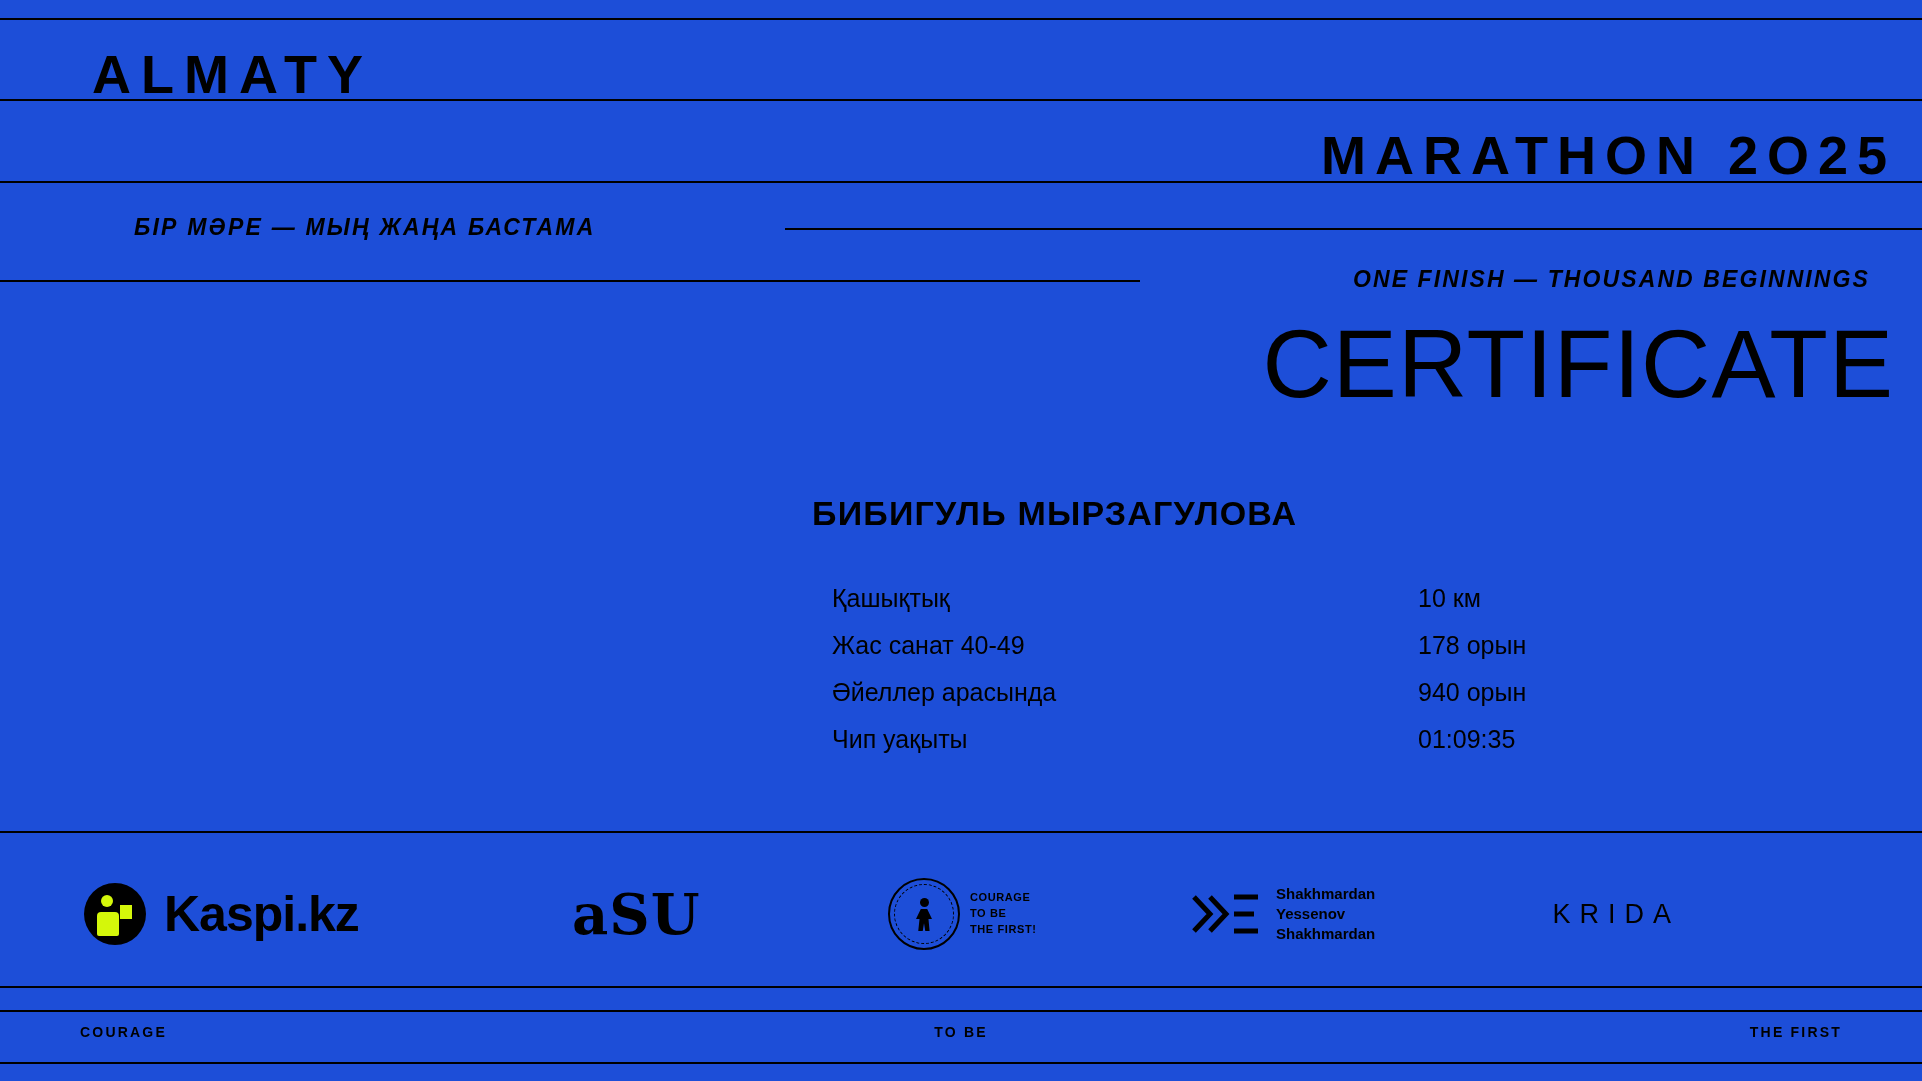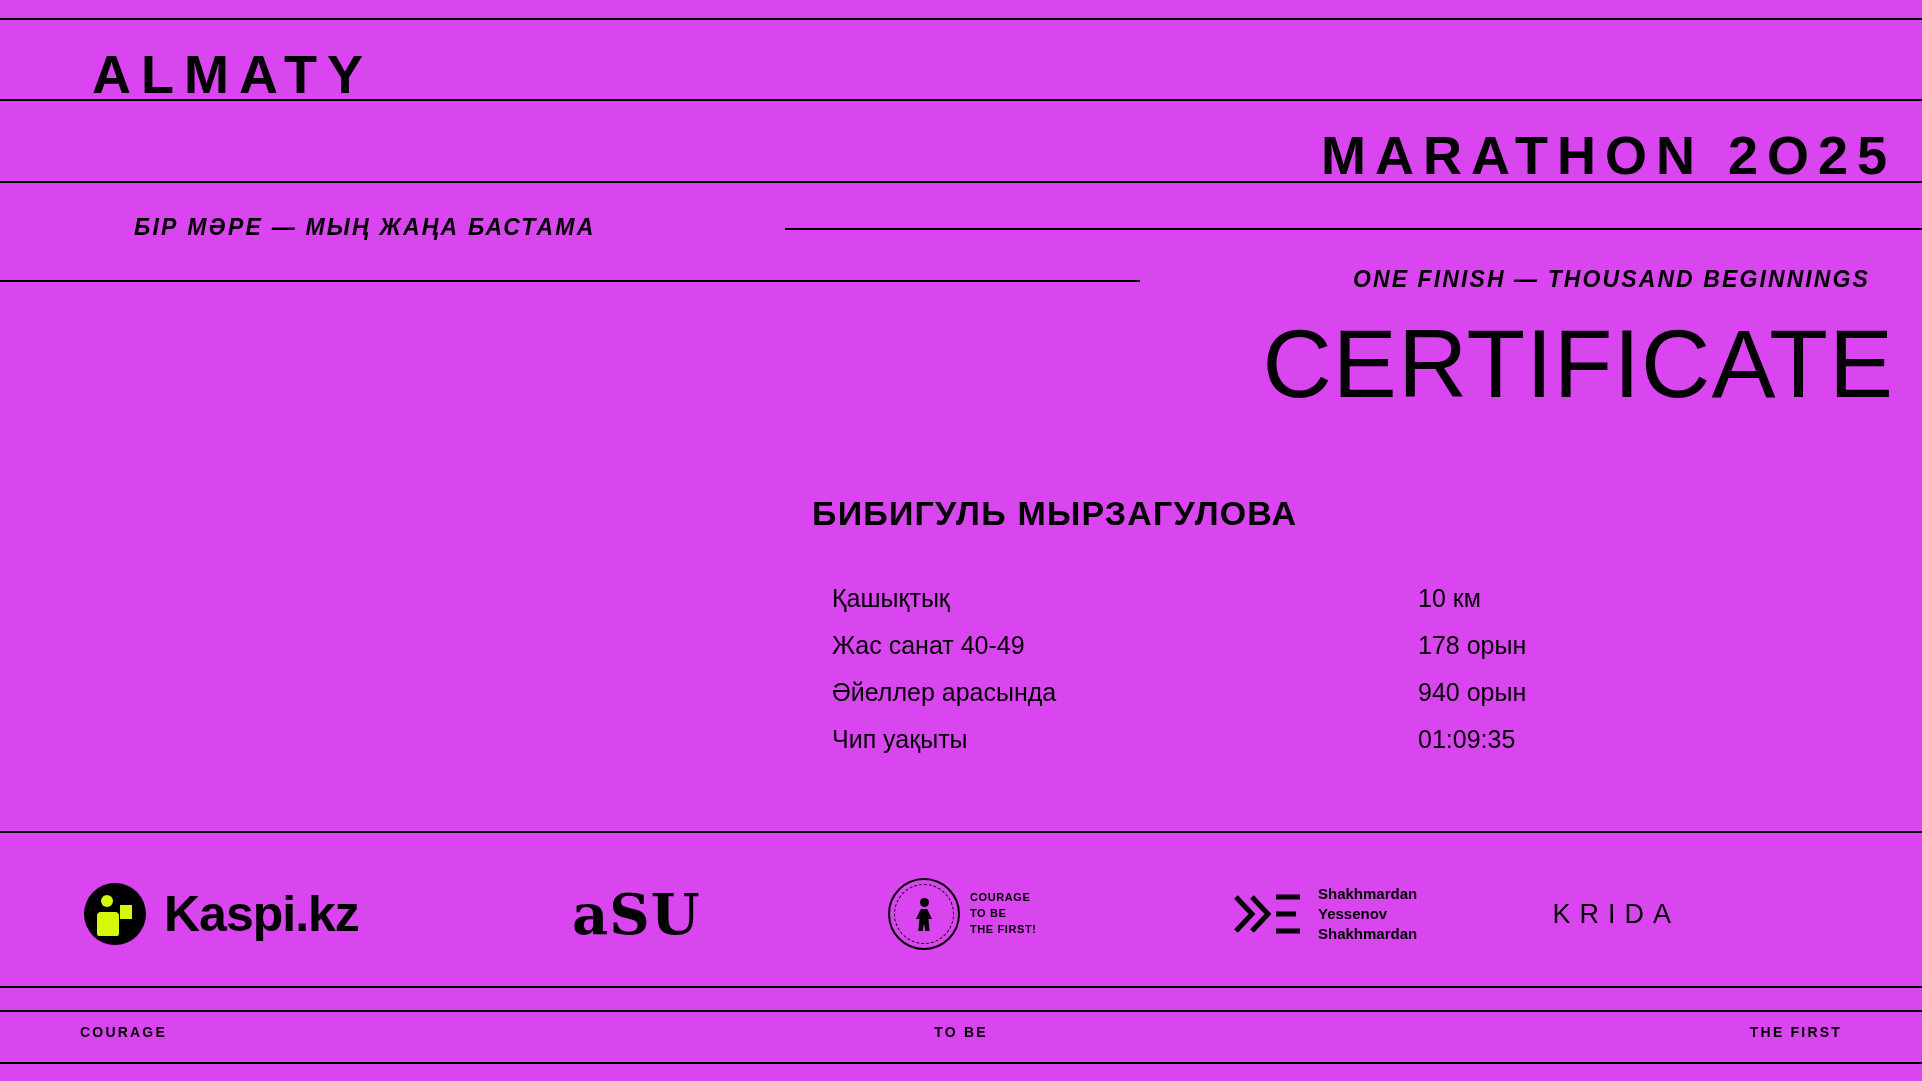--- a/index.html
+++ b/index.html
@@ -11,21 +11,21 @@
     width: 1922px;
     height: 1081px;
     overflow: hidden;
     font-family: "Liberation Sans", sans-serif;
   }
 
   .certificate {
     position: relative;
     width: 1922px;
     height: 1081px;
-    background: #d946ef;
+    background: #1d4ed8;
     color: #000000;
     overflow: hidden;
   }
 
   
   .hline {
     position: absolute;
     left: 0;
     width: 1922px;
     height: 2px;
@@ -254,21 +254,21 @@
     border: 1px dashed #000;
   }
   .courage-lines {
     font-size: 11px;
     font-weight: 700;
     line-height: 1.45;
     letter-spacing: 0.6px;
   }
 
   
-  .yessenov { left: 1232px; }
+  .yessenov { left: 1190px; }
   .yessenov-mark {
     width: 74px;
     height: 42px;
     margin-right: 12px;
     position: relative;
   }
   .yessenov-mark svg { display: block; }
   .yessenov-lines {
     font-size: 15px;
     font-weight: 700;

